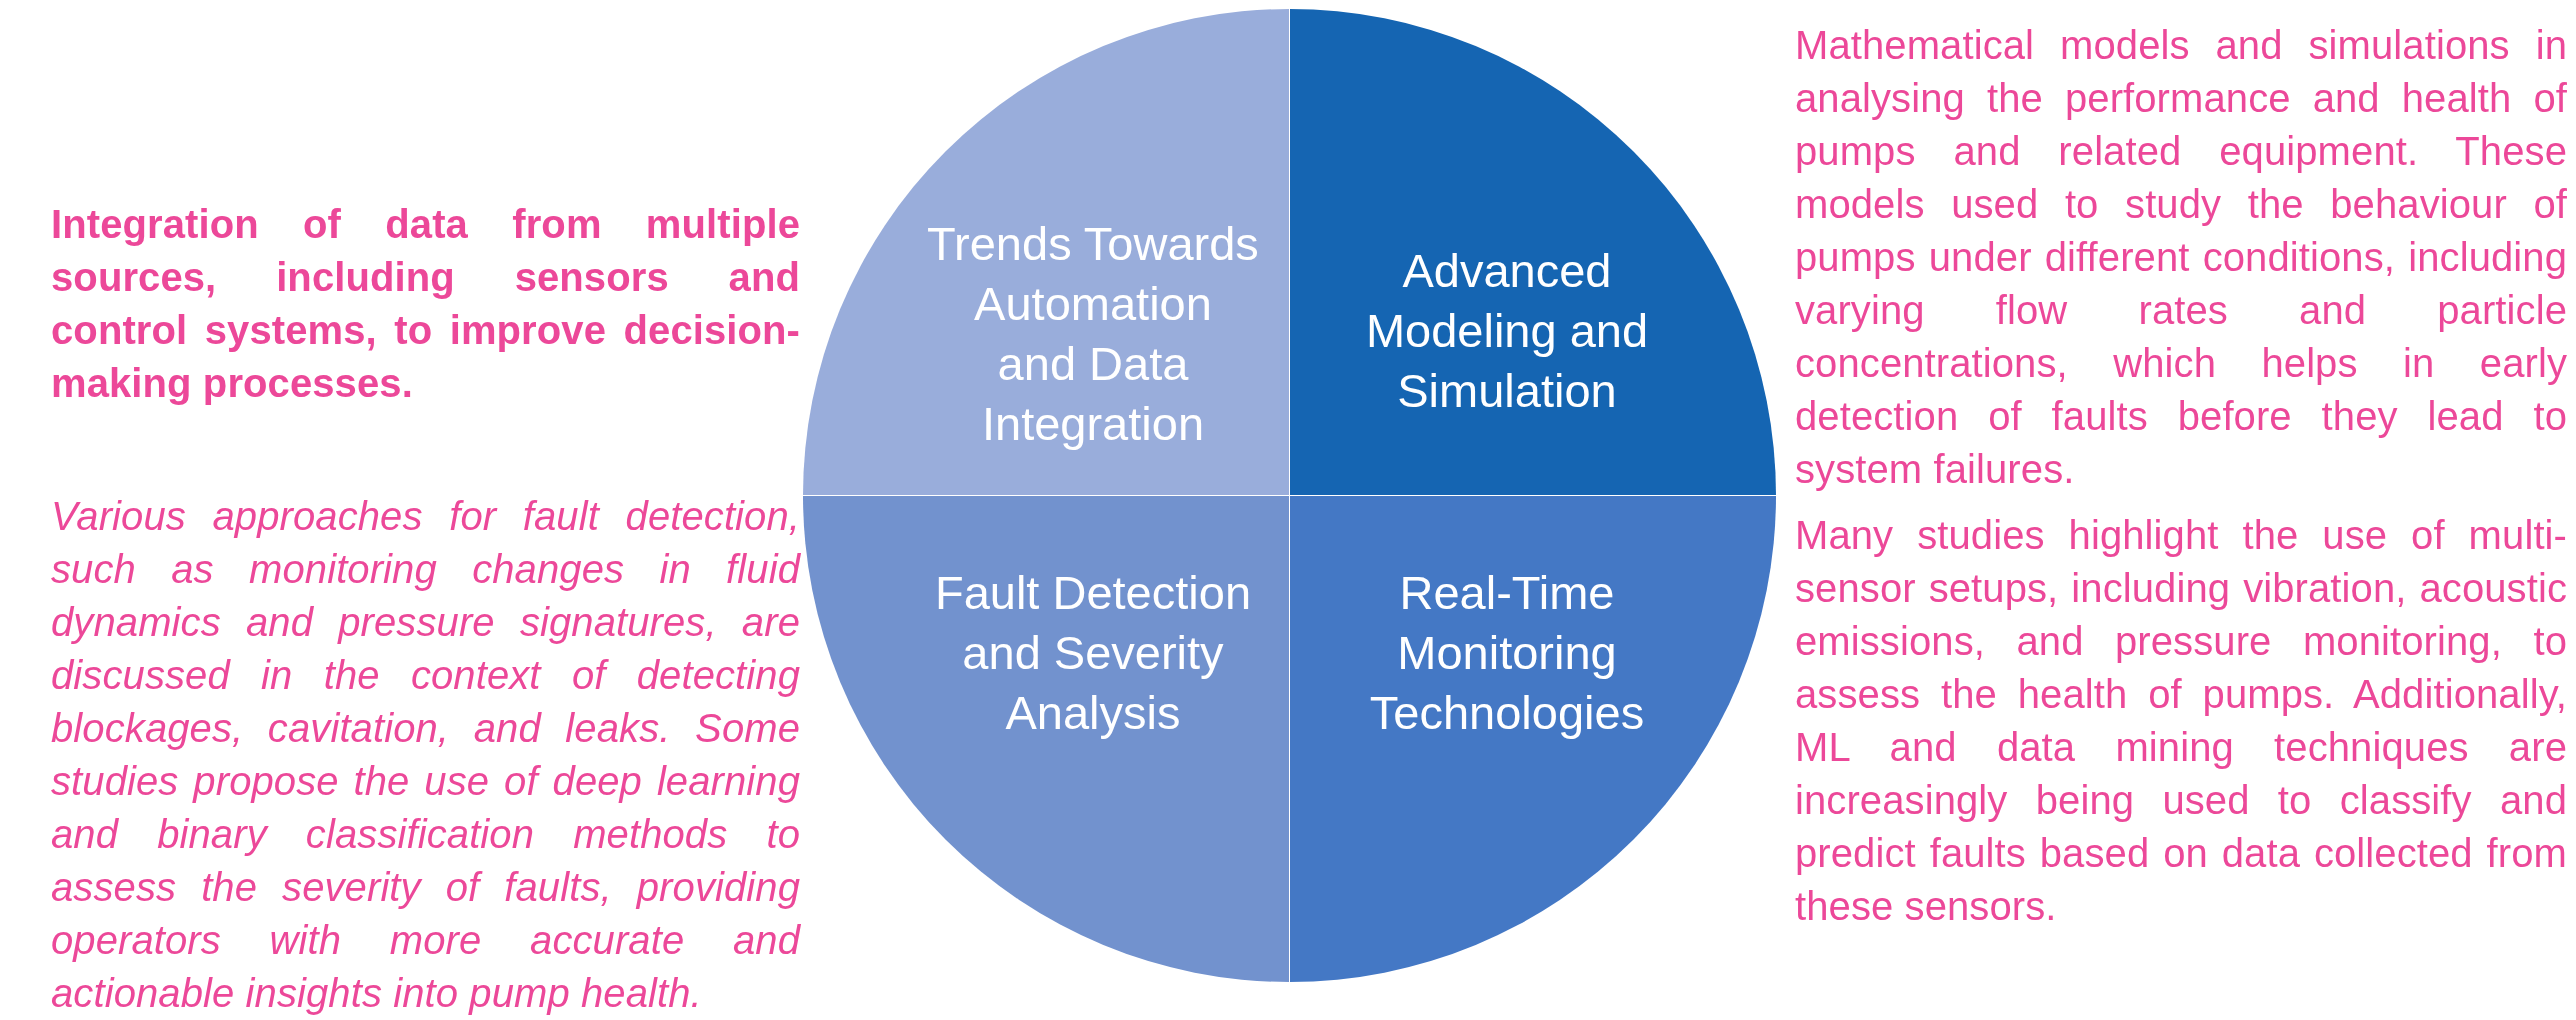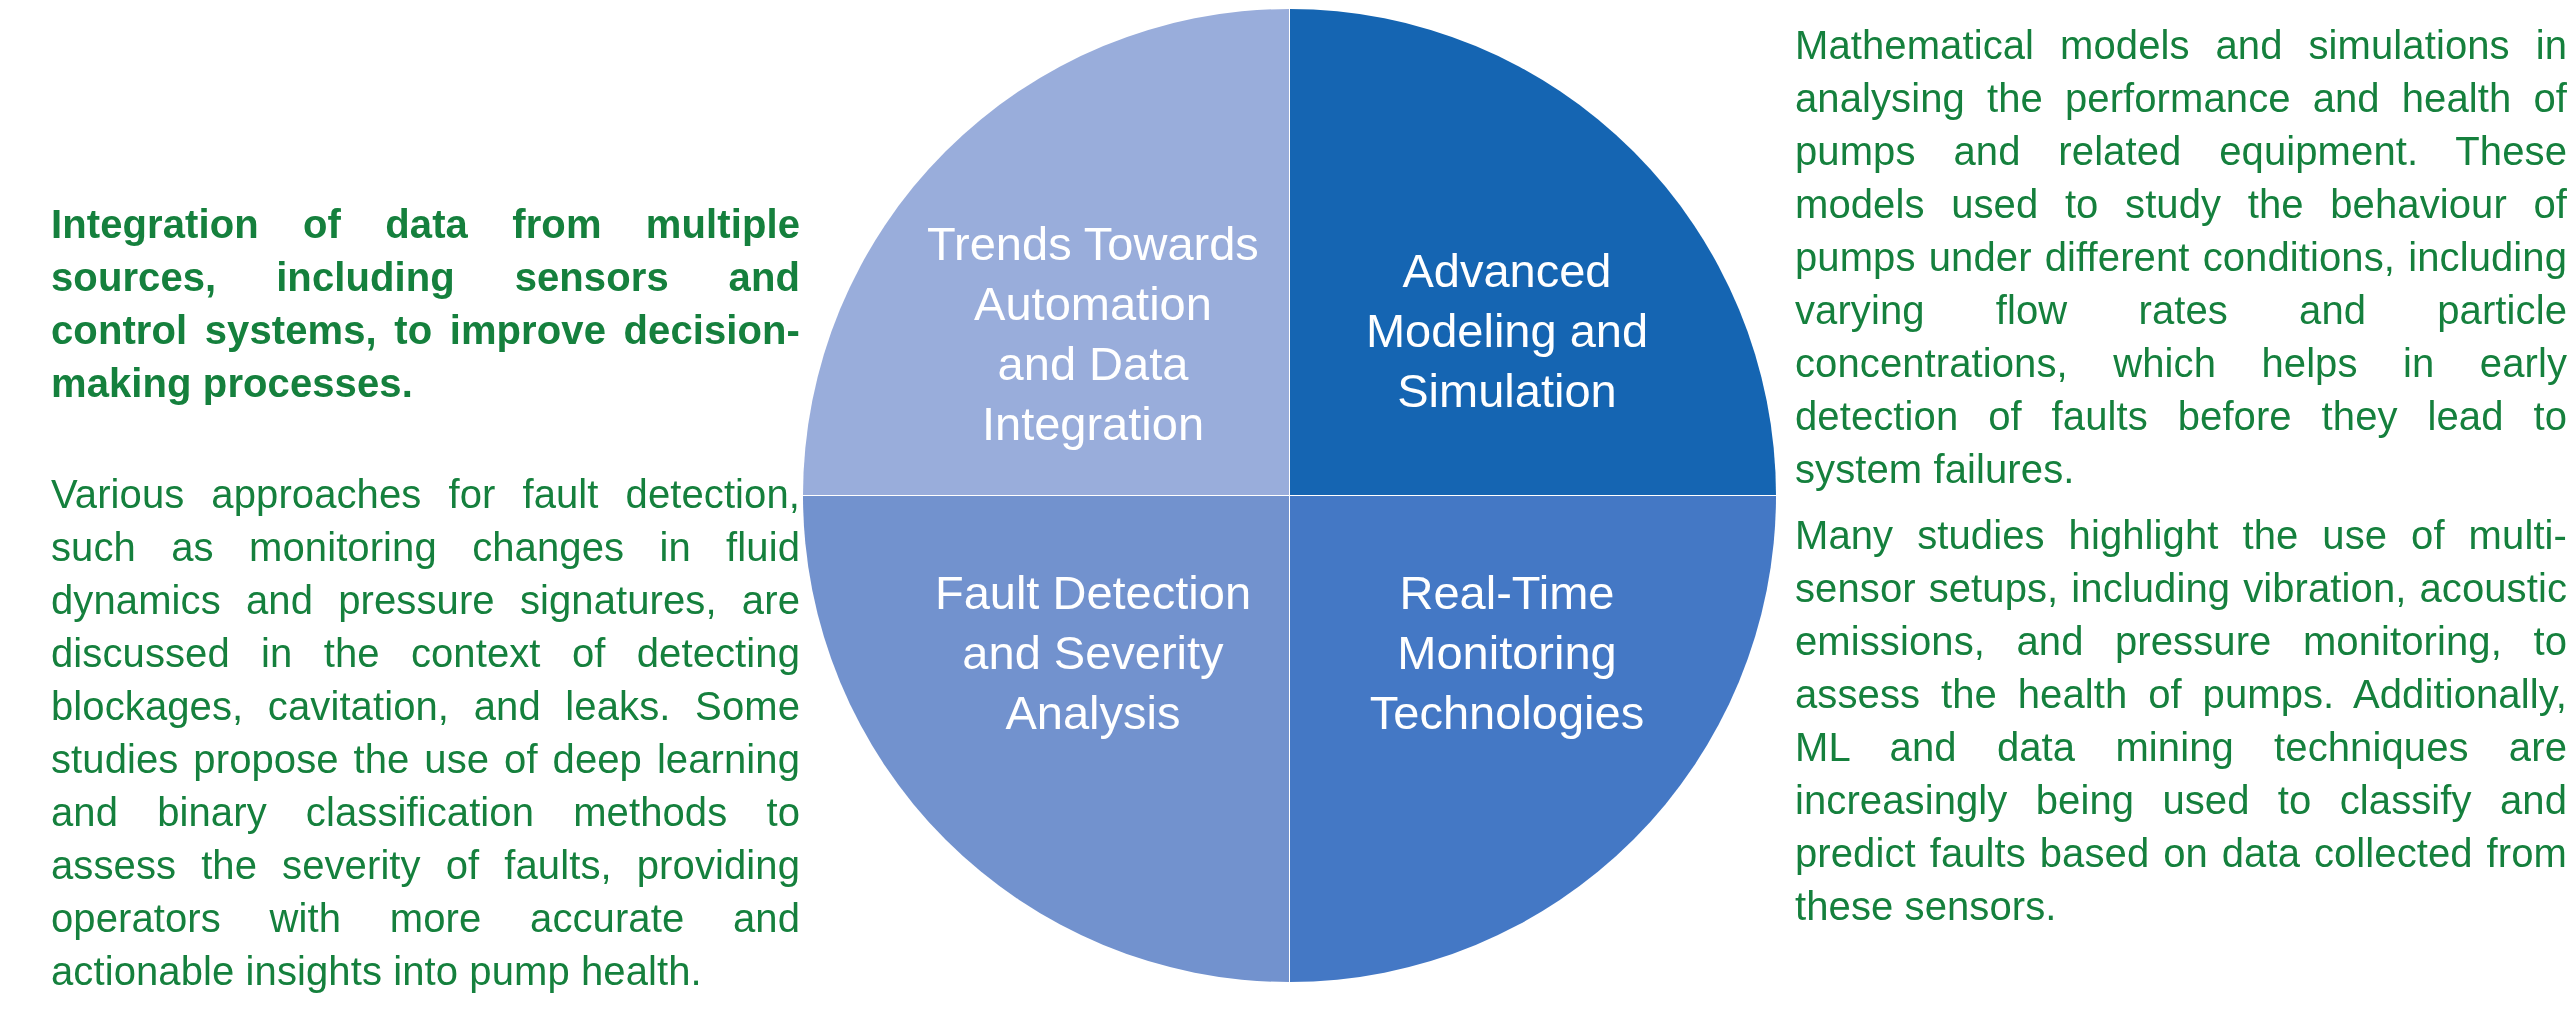--- a/index.html
+++ b/index.html
@@ -9,29 +9,29 @@
     height: 1020px;
     background: #ffffff;
     font-family: "Liberation Sans", sans-serif;
     overflow: hidden;
   }
   .body-par {
     position: absolute;
     margin: 0;
     font-size: 40px;
     line-height: 53px;
-    color: #15803d;
+    color: #ec4899;
     text-align: justify;
     text-justify: inter-word;
     letter-spacing: 0.1px;
   }
   .left-par  { left: 51px;  width: 749px; }
   .right-par { left: 1795px; width: 772px; }
   .par-pos-1 { top: 198px; font-weight: bold; }
-  .par-pos-2 { top: 468px; }
+  .par-pos-2 { top: 490px; font-style: italic; }
   .par-pos-3 { top: 18.6px;  }
   .par-pos-4 { top: 509px; }
 
   .circle {
     position: absolute;
     left: 803px;
     top: 9.3px;
     width: 973px;
     height: 973px;
     border-radius: 50%;

